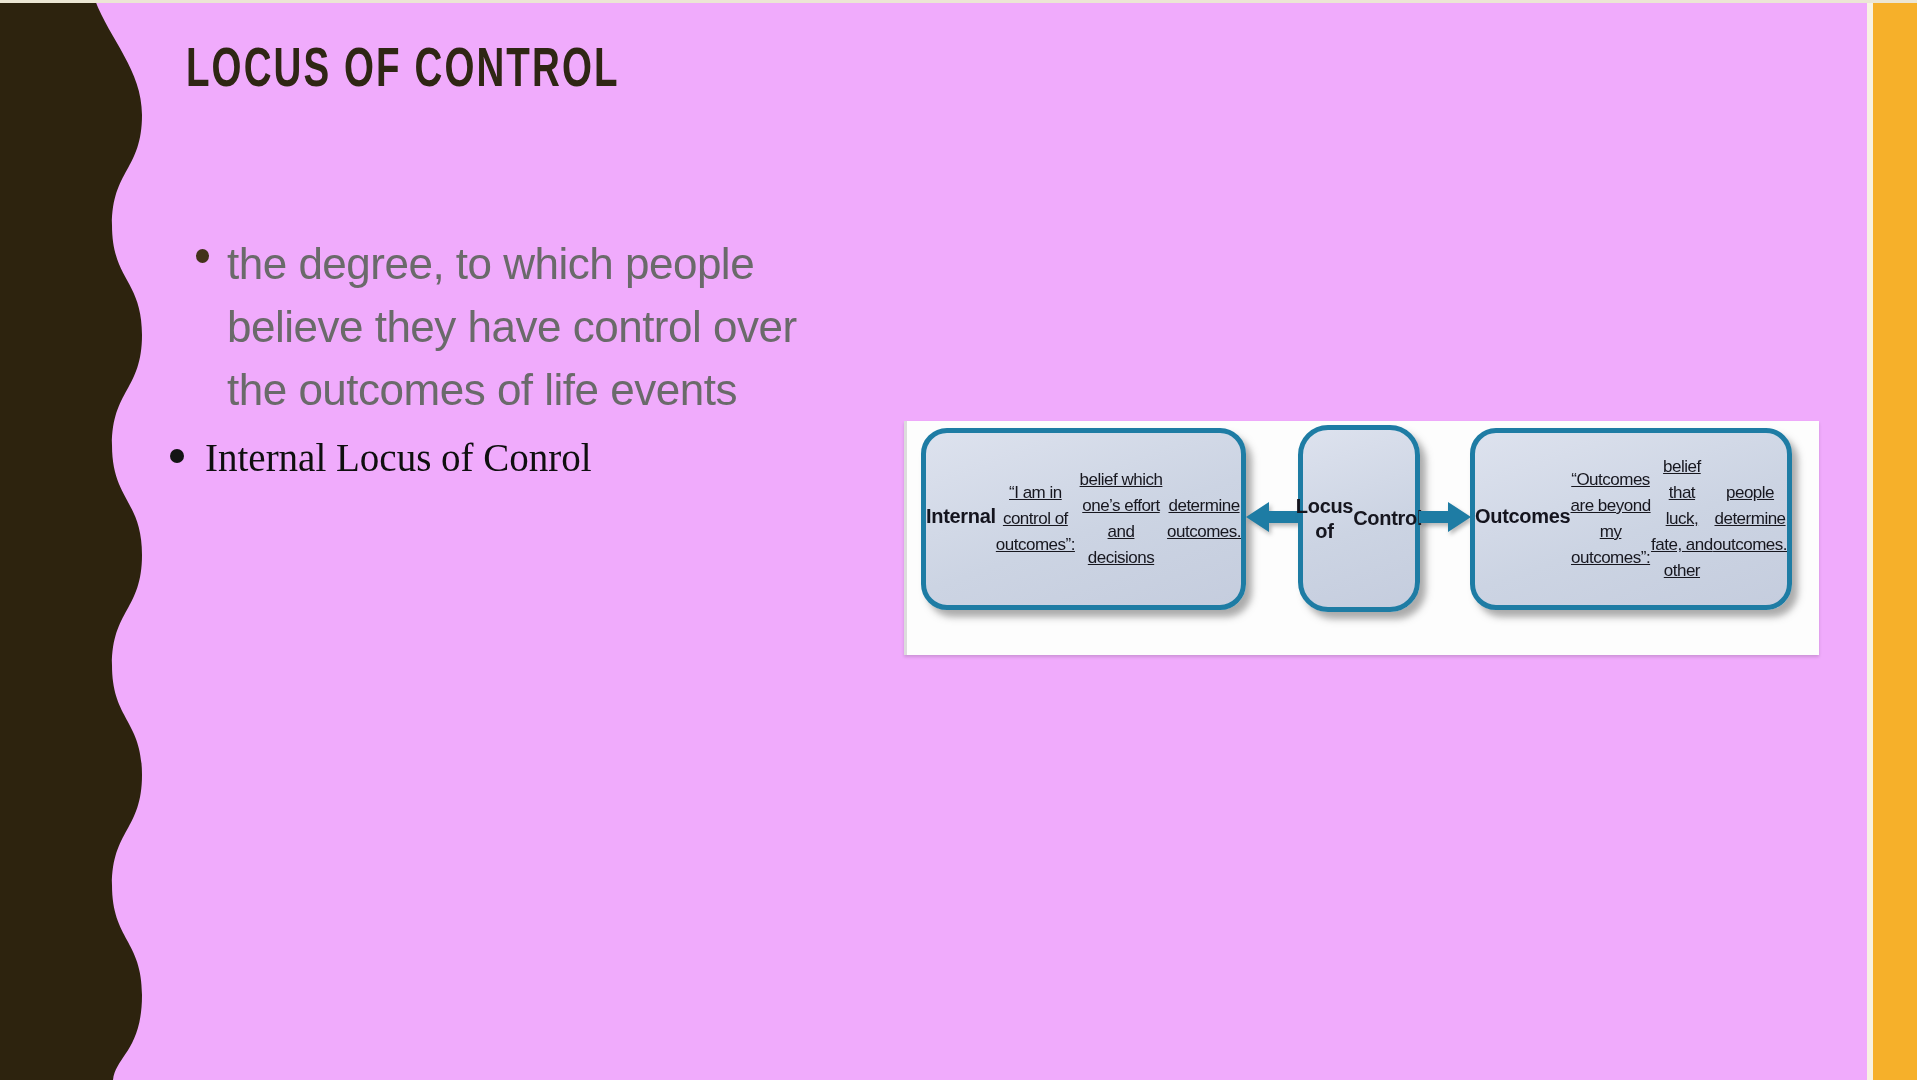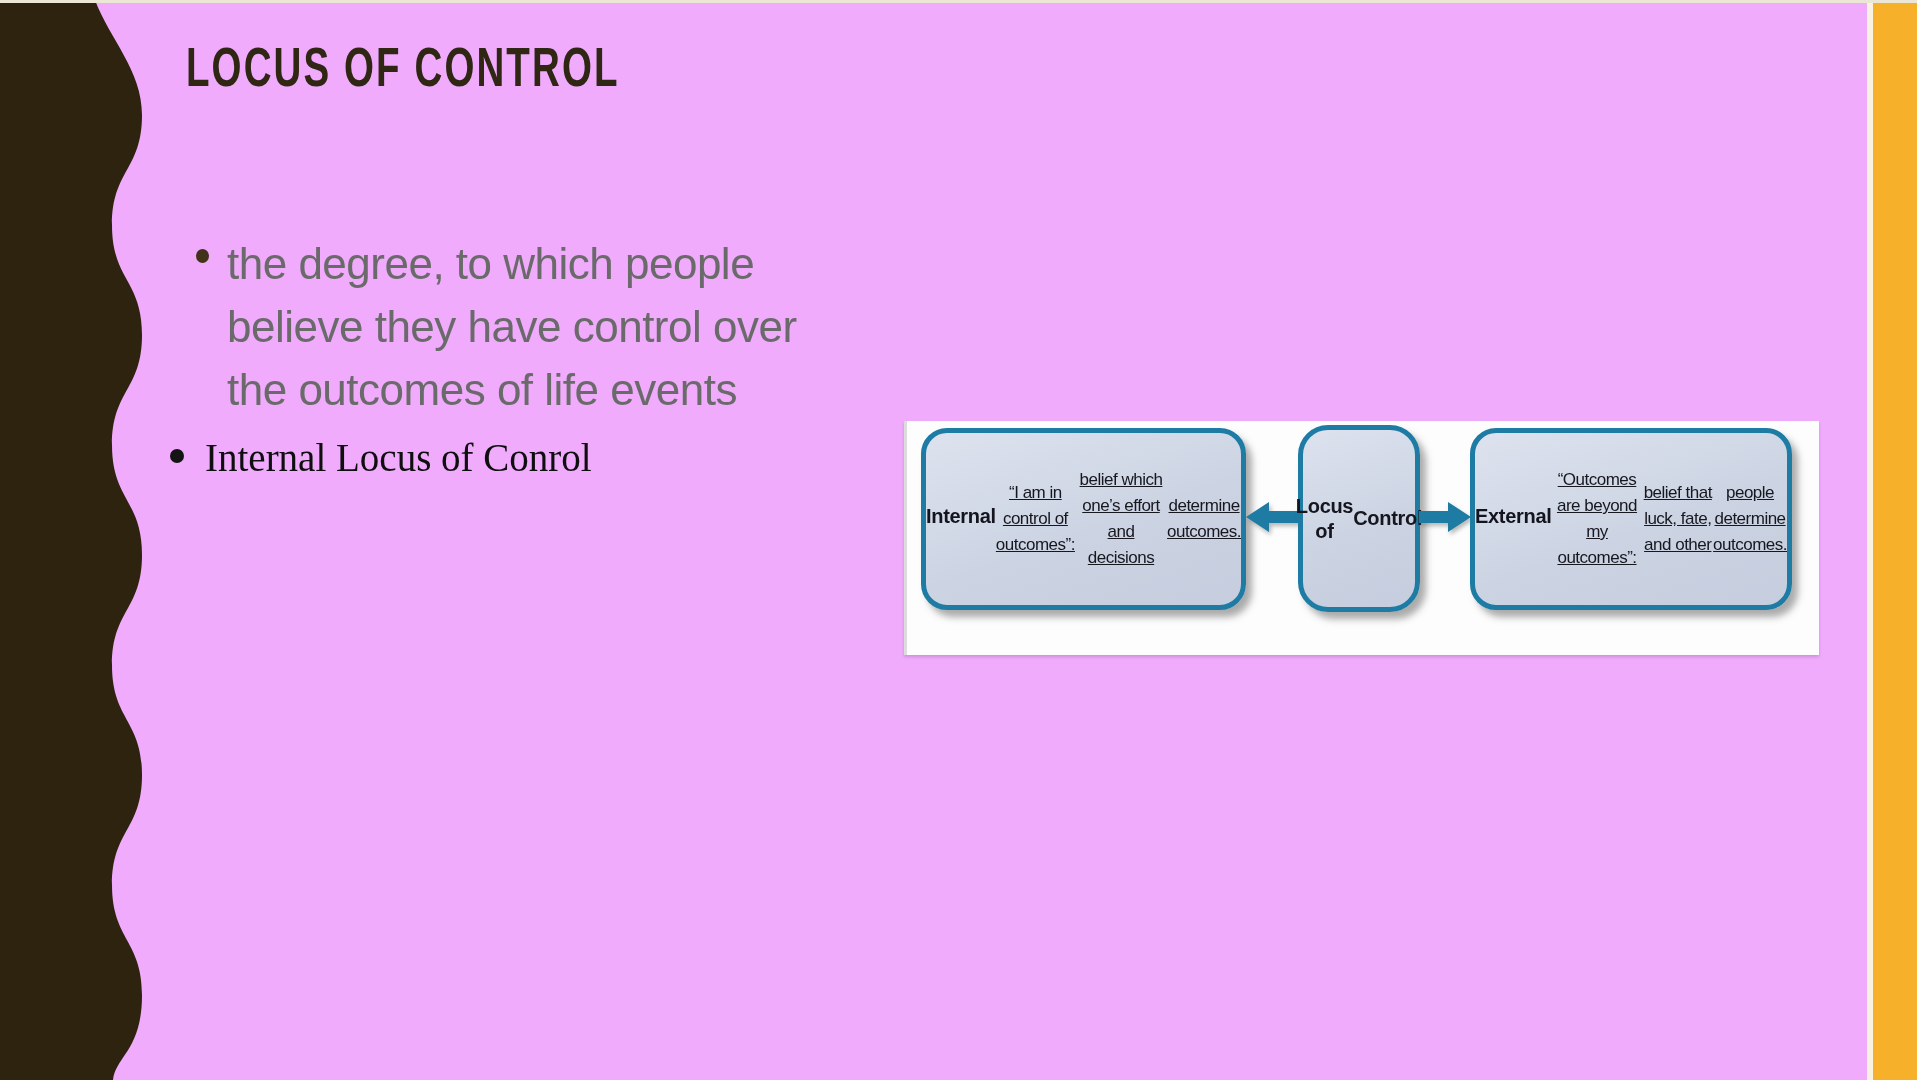--- a/index.html
+++ b/index.html
@@ -118,20 +118,20 @@
       <span class="ctr-ln">Control</span>
     </div>
 
     <div class="arrow arrow-right">
       <svg width="52" height="32" viewBox="0 0 52 32">
         <path fill="#1e7ca4" d="M52 16 L29 1 L29 10 L0 10 L0 22 L29 22 L29 31 Z"></path>
       </svg>
     </div>
 
     <div class="dbox box-external">
-      <span class="box-title">External</span>
+      <span class="box-title">Outcomes</span>
       <span class="body-ln">“Outcomes are beyond my outcomes”:</span>
       <span class="body-ln">belief that luck, fate, and other</span>
       <span class="body-ln">people determine outcomes.</span>
     </div>
 
   </div>
 </div>
 
 </body></html>

